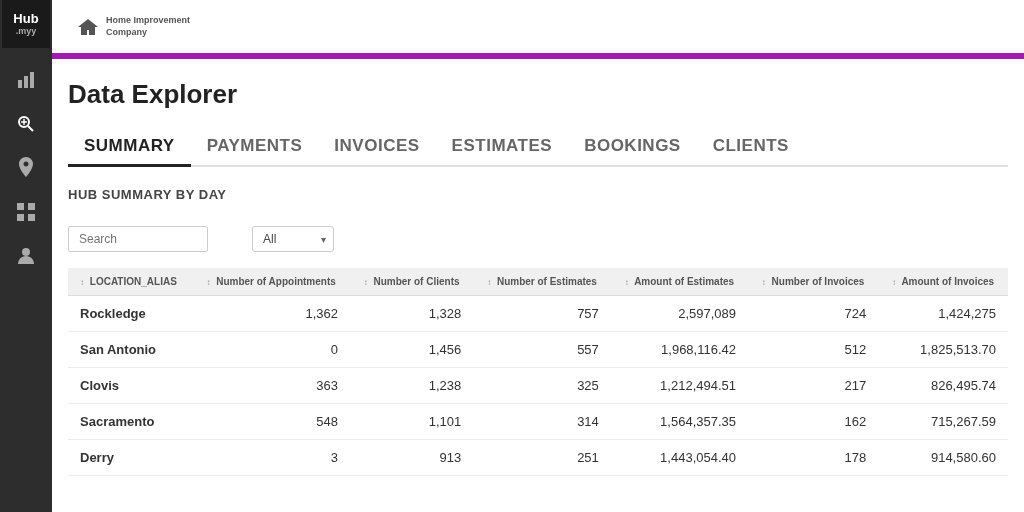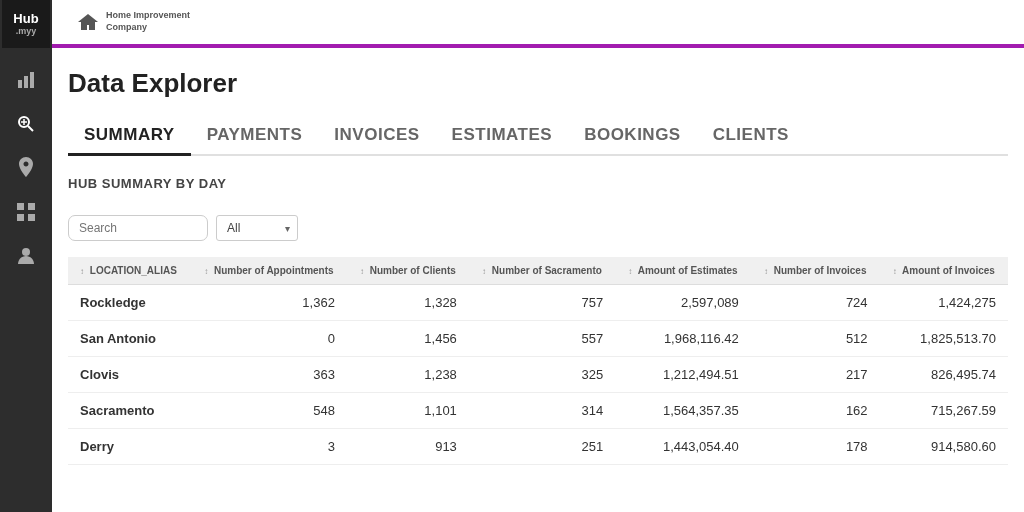--- a/index.html
+++ b/index.html
@@ -44,23 +44,23 @@
 
     
     .main {
       flex: 1;
       background: #fff;
       overflow-y: auto;
     }
 
     
     .topbar {
-      height: 48px;
+      height: 59px;
       background: #fff;
-      border-bottom: 4px solid #a21caf;
+      border-bottom: 6px solid #a21caf;
       display: flex;
       align-items: center;
       padding: 8px 24px;
     }
     .company-logo {
       display: flex;
       align-items: center;
       gap: 6px;
     }
     .company-logo-icon {
@@ -123,37 +123,38 @@
     
     .search-bar {
       display: flex;
       align-items: center;
       gap: 8px;
       margin-bottom: 16px;
     }
     .search-input {
       padding: 5px 10px;
       border: 1px solid #ccc;
-      border-radius: 7px;
+      border-radius: 2px;
       font-size: 12px;
       color: #666;
       background: #fff;
       width: 140px;
     }
     .search-select {
       padding: 5px 28px 5px 10px;
       border: 1px solid #ccc;
       border-radius: 3px;
       font-size: 12px;
       color: #444;
       background: #fff;
       appearance: none;
       -webkit-appearance: none;
       position: relative;
       cursor: pointer;
+      margin-left: 36px;
     }
     .select-wrapper {
       position: relative;
       display: inline-block;
     }
     .select-wrapper::after {
       content: '▾';
       position: absolute;
       right: 8px;
       top: 50%;
@@ -288,21 +289,21 @@
           <th class="right">
             <span class="sort-arrows">↕</span>
             <span>Number of Appointments</span>
           </th>
           <th class="right">
             <span class="sort-arrows">↕</span>
             <span>Number of Clients</span>
           </th>
           <th class="right">
             <span class="sort-arrows">↕</span>
-            <span>Number of Sacramento</span>
+            <span>Number of Estimates</span>
           </th>
           <th class="right">
             <span class="sort-arrows">↕</span>
             <span>Amount of Estimates</span>
           </th>
           <th class="right">
             <span class="sort-arrows">↕</span>
             <span>Number of Invoices</span>
           </th>
           <th class="right">

